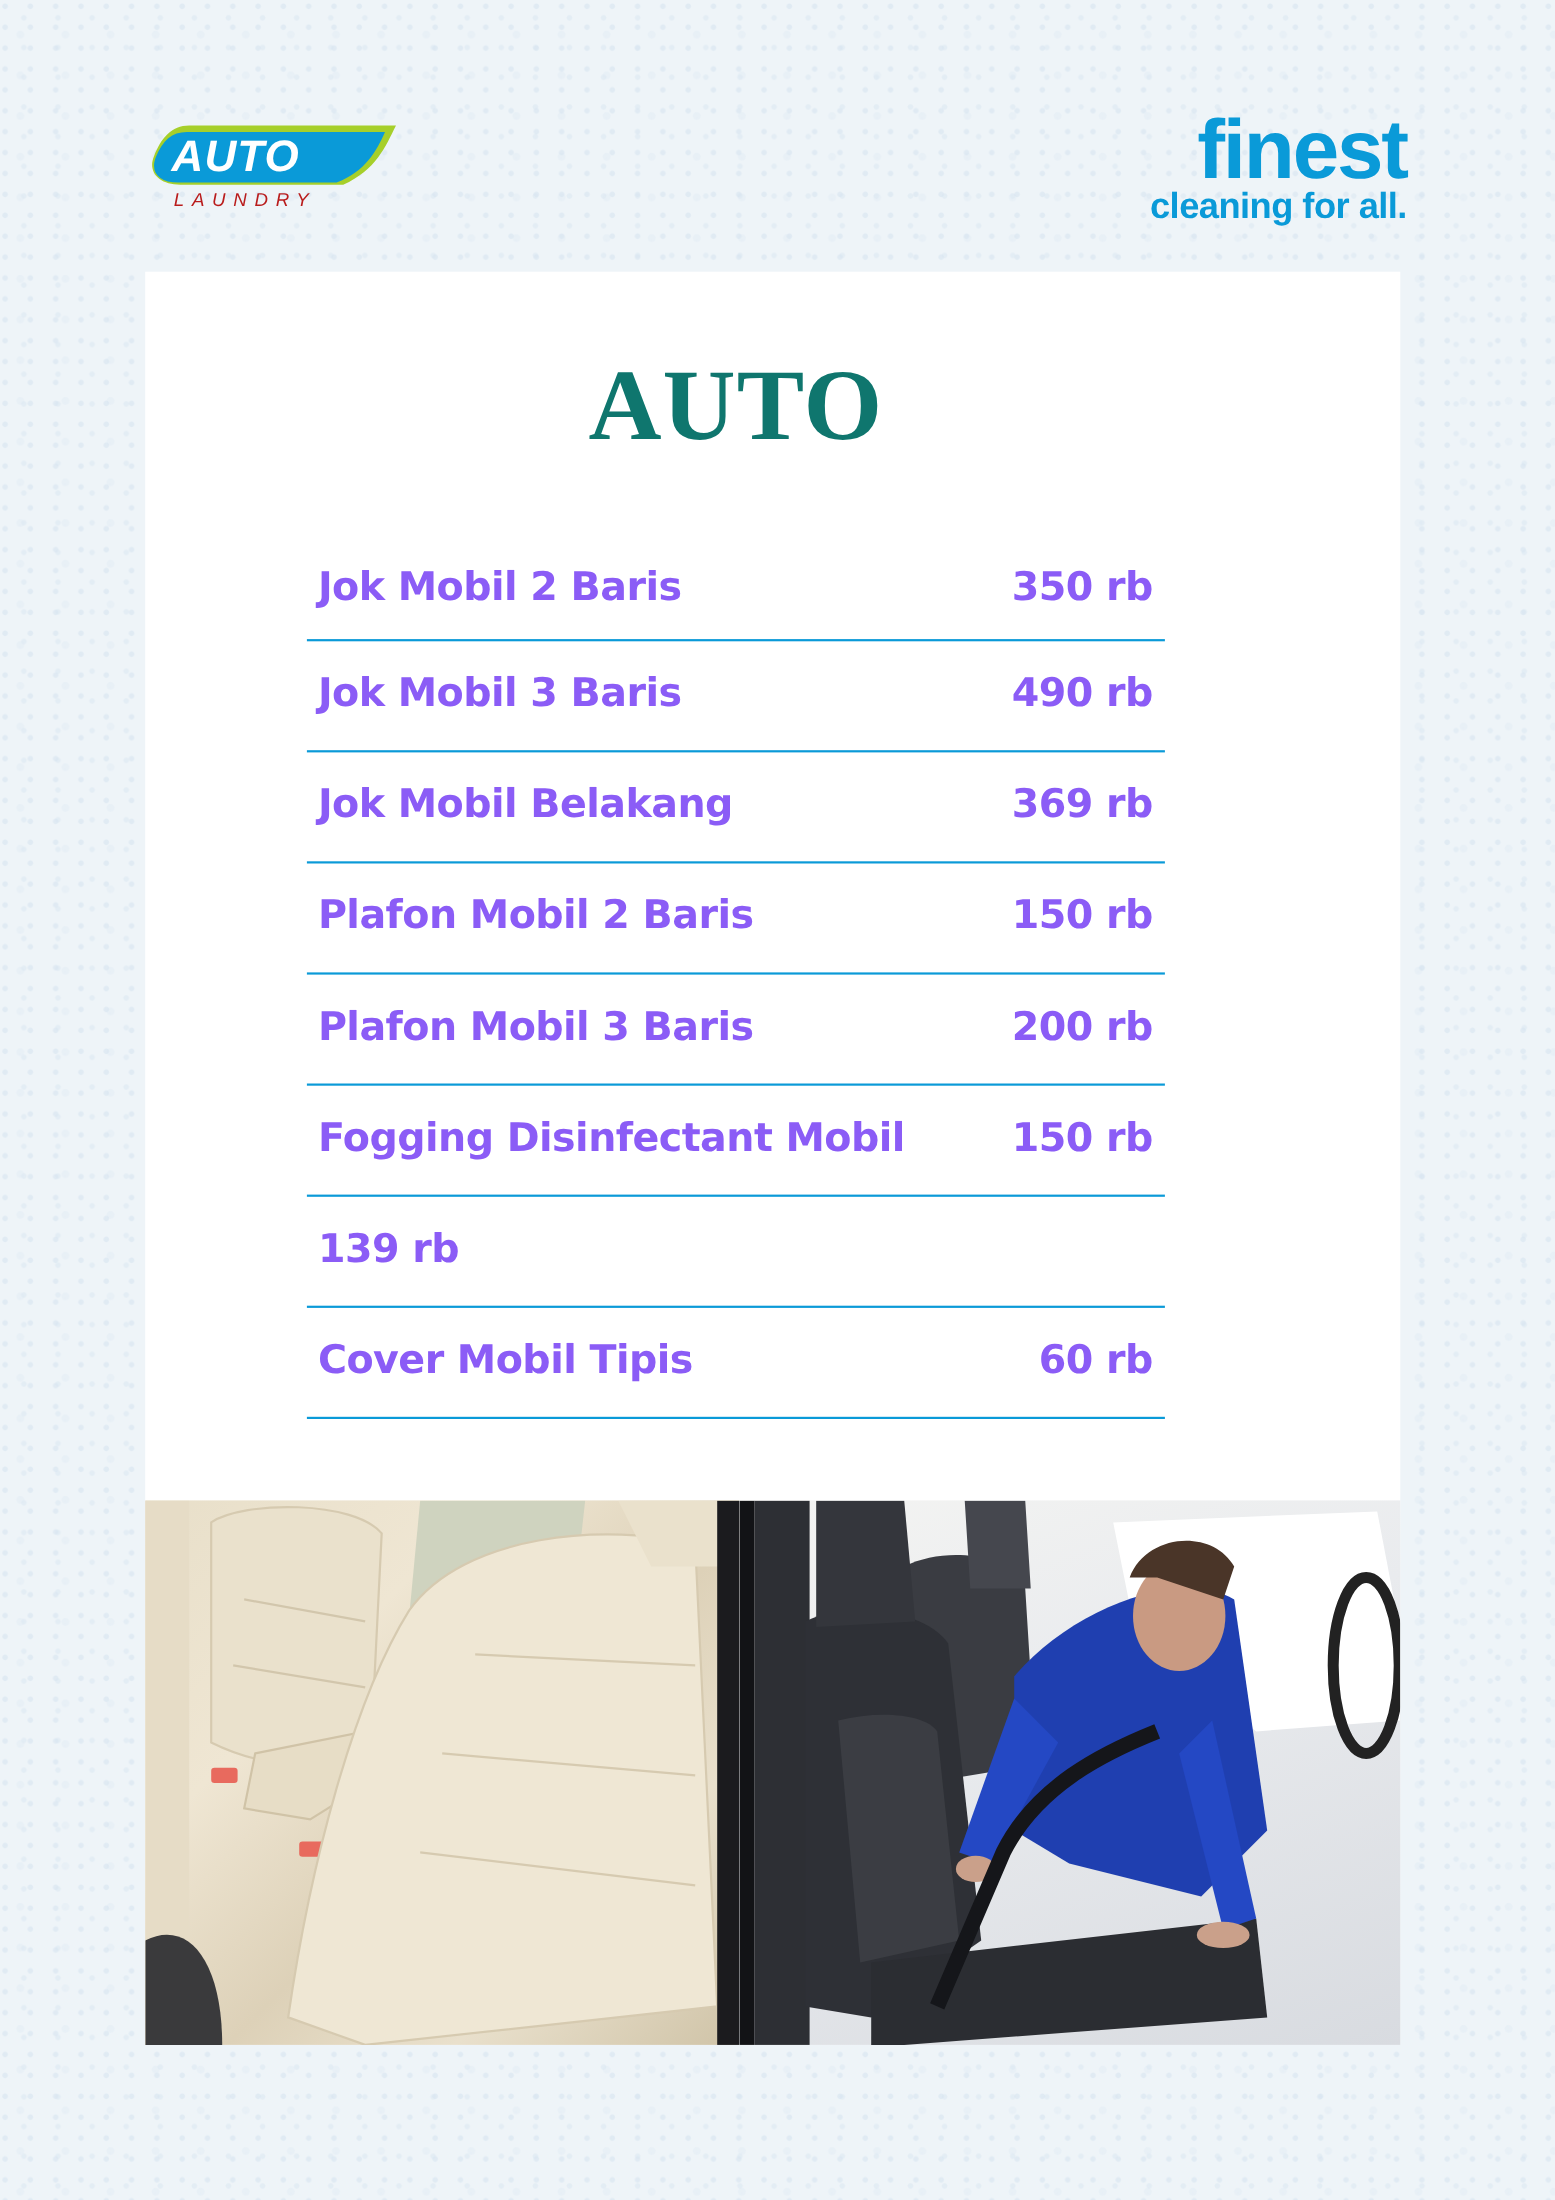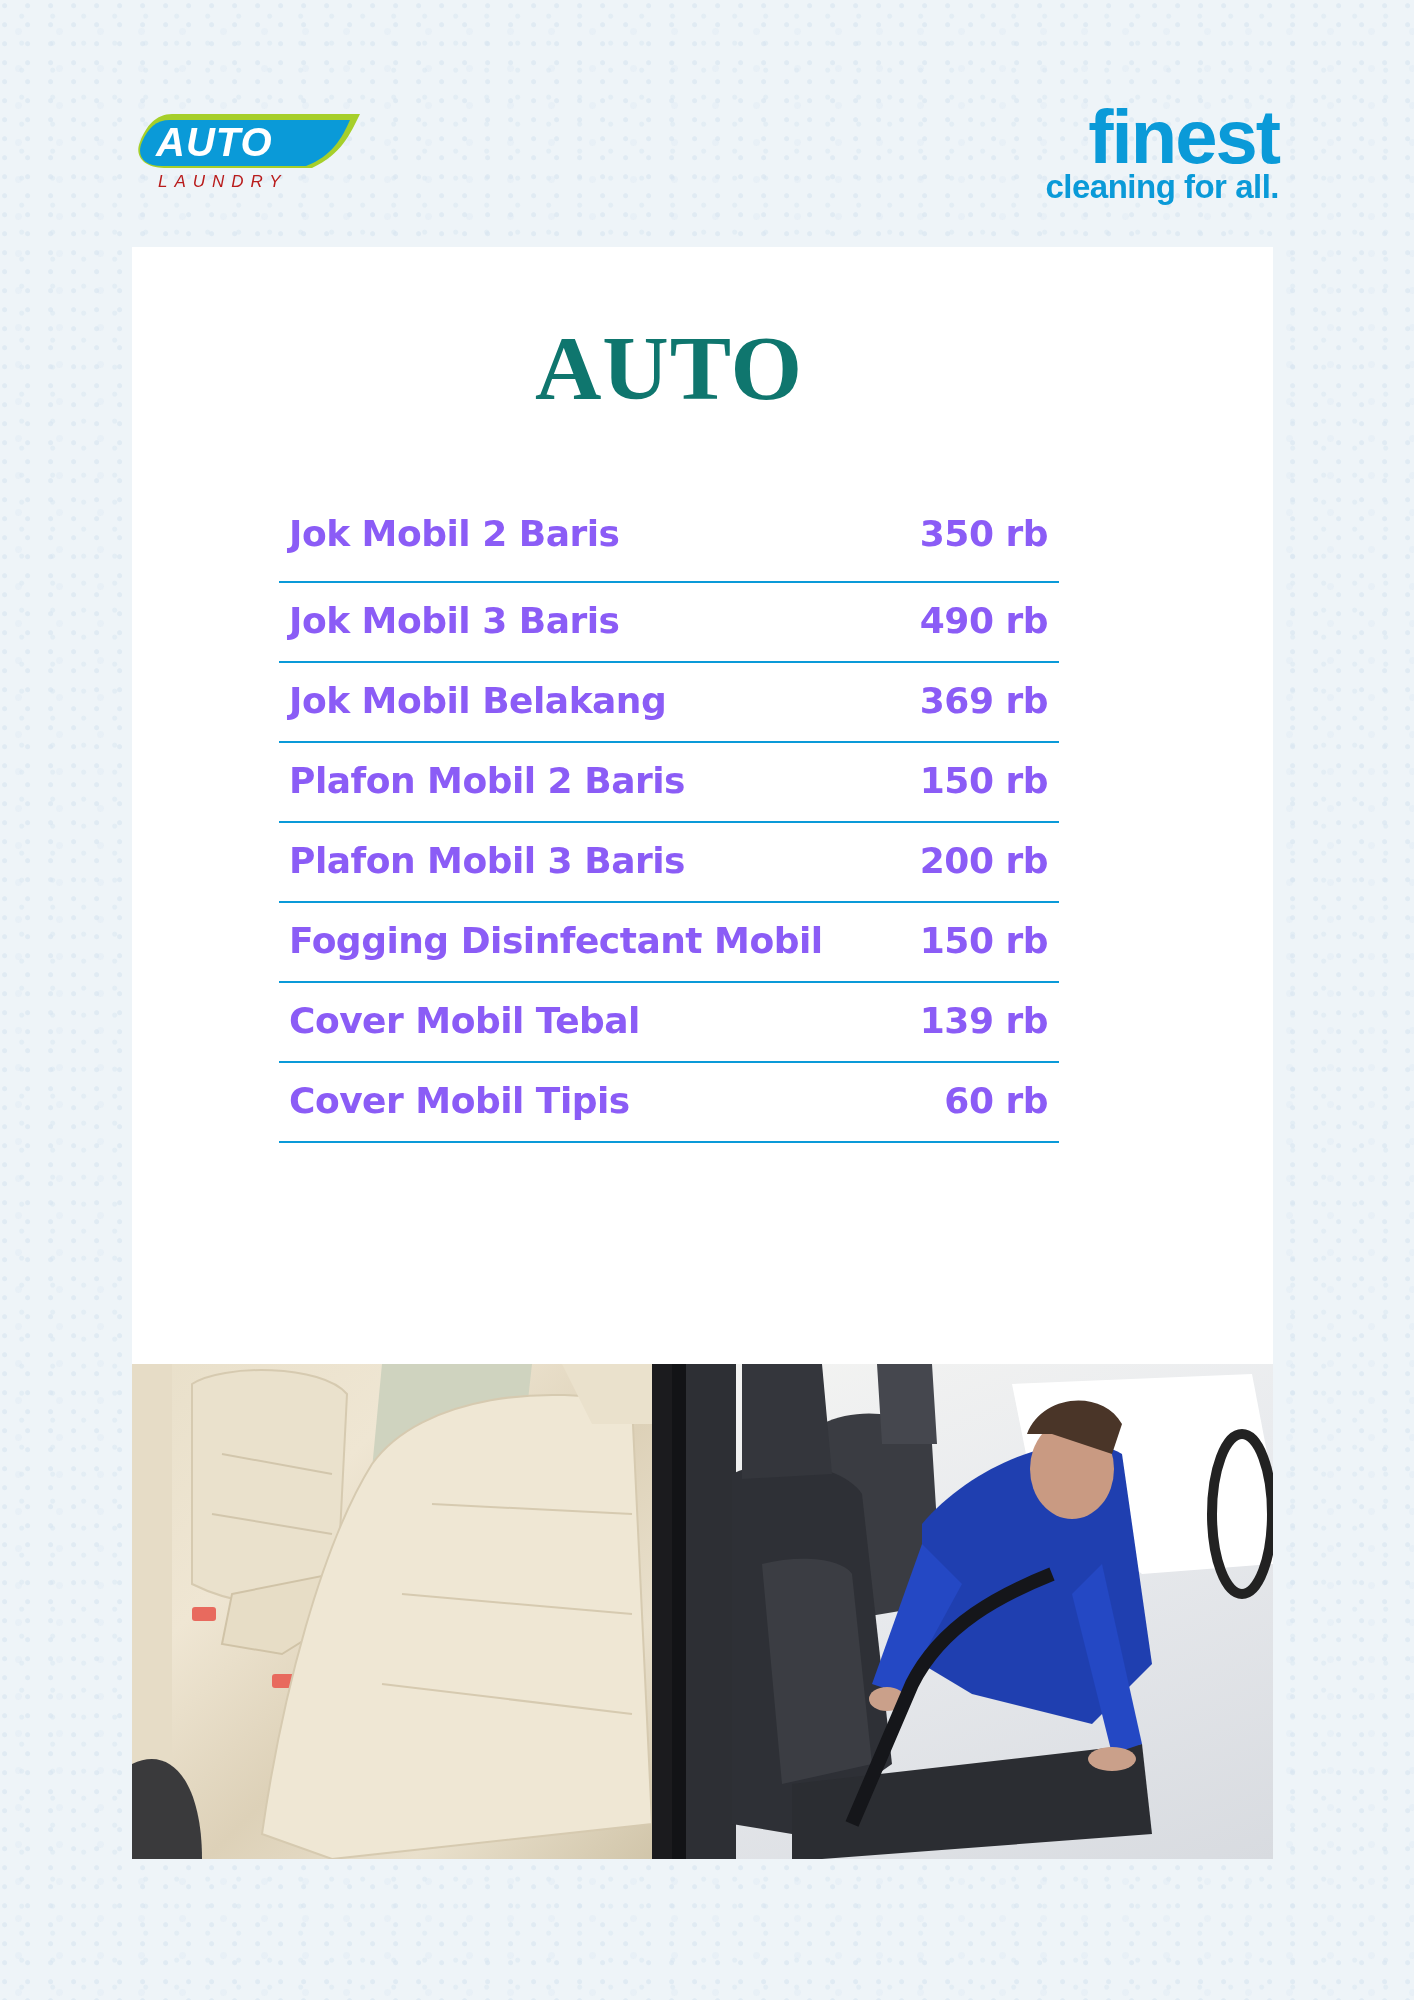--- a/index.html
+++ b/index.html
@@ -47,21 +47,21 @@
     background: #ffffff;
   }
   .title {
     position: absolute; left: 0; top: 318px; width: 1338px; text-align: center;
     font-family: "Liberation Serif", serif; font-weight: bold; color: #0f766e;
     font-size: 92px; line-height: 100px; letter-spacing: 1px;
   }
 
   .price-table { position: absolute; left: 279px; top: 489px; width: 780px; }
   .row {
-    position: relative; height: 80px; border-bottom: 2px solid #0a9ad8;
+    position: relative; height: 101px; border-bottom: 2px solid #0a9ad8;
     display: flex; align-items: center; justify-content: space-between;
     box-sizing: border-box; padding: 0 11px 4px 10px;
   }
   .row:first-child { height: 94px; }
   .row .name, .row .price {
     font-family: "DejaVu Sans", sans-serif; font-weight: bold; color: #8b5cf6;
     font-size: 36px; letter-spacing: -0.5px;
   }
 
   
@@ -110,21 +110,20 @@
   </div>
   <div class="row">
     <span class="name">Plafon Mobil 3 Baris</span>
     <span class="price">200 rb</span>
   </div>
   <div class="row">
     <span class="name">Fogging Disinfectant Mobil</span>
     <span class="price">150 rb</span>
   </div>
   <div class="row">
-    <span class="name">Cover Mobil Tebal</span>
     <span class="price">139 rb</span>
   </div>
   <div class="row">
     <span class="name">Cover Mobil Tipis</span>
     <span class="price">60 rb</span>
   </div>
 </div>
 
 <div class="photos">
   <div class="photo photo-left">

